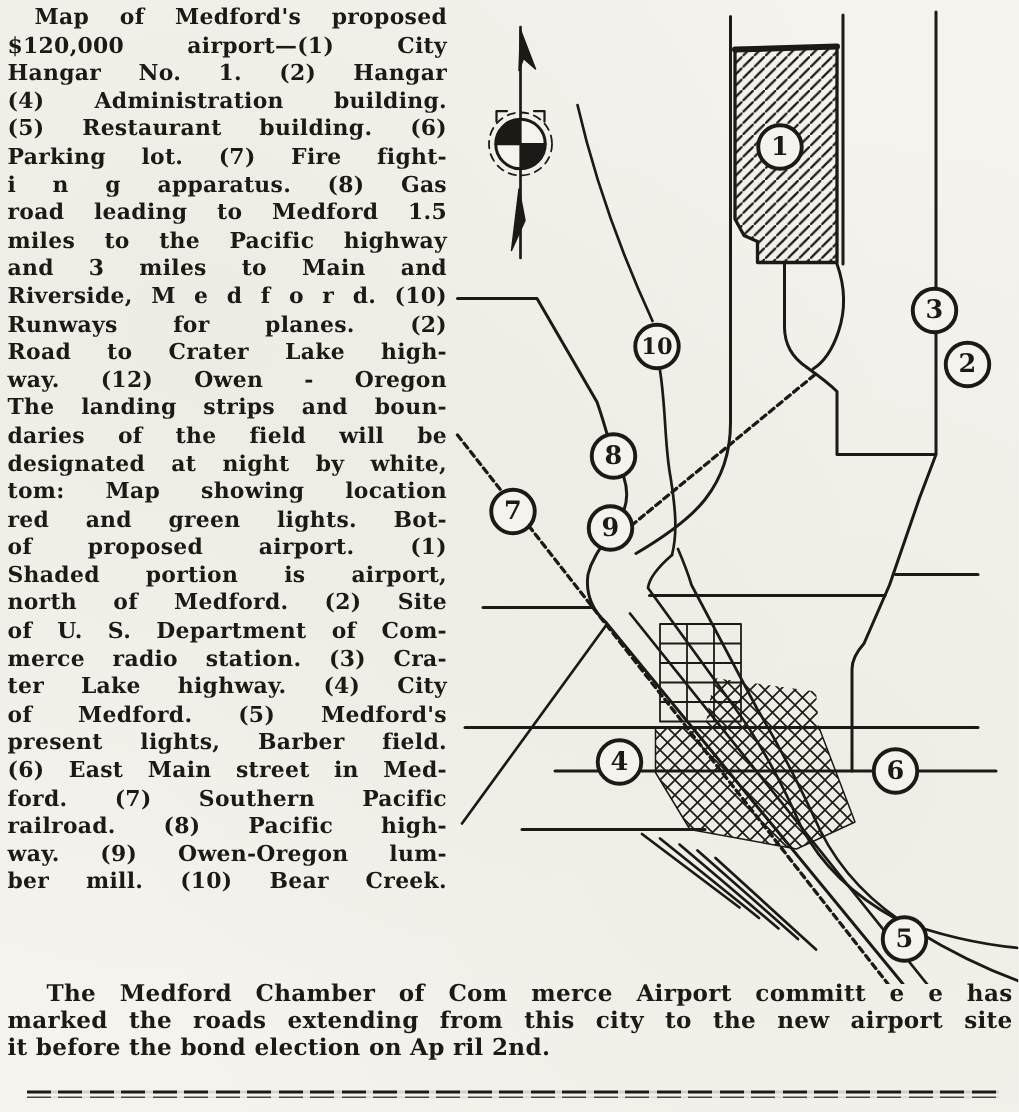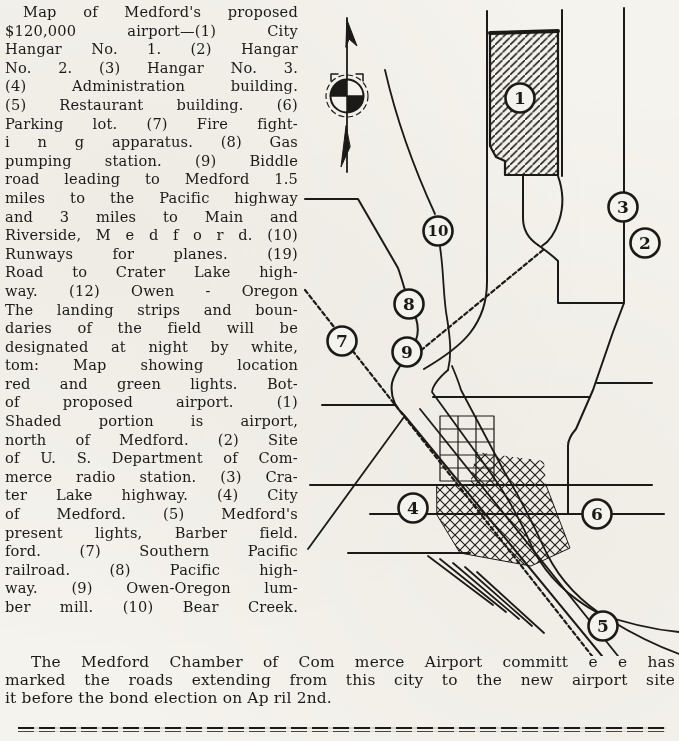--- a/index.html
+++ b/index.html
@@ -10,74 +10,73 @@
   }
   
   body::before{
     content:"";position:absolute;inset:0;pointer-events:none;
     background:
       radial-gradient(ellipse at 20% 30%, rgba(120,110,90,.06), transparent 60%),
       radial-gradient(ellipse at 80% 70%, rgba(120,110,90,.05), transparent 60%);
   }
   #article{position:absolute;left:5px;top:3px;width:293px}
   .t-line{
-    font-weight:400;font-size:14.6px;line-height:18.6px;
+    font-weight:700;font-size:14.6px;line-height:18.6px;
     letter-spacing:.2px;white-space:nowrap;
     text-align:justify;text-align-last:justify;white-space:normal;
   }
   .t-line.indent{padding-left:18px}
   #map-wrap{position:absolute;left:300px;top:0;width:379px;height:656px}
   #caption{position:absolute;left:5px;top:654px;width:670px}
   .c-line{
-    font-weight:400;font-size:15.4px;line-height:17.9px;
+    font-weight:700;font-size:15.4px;line-height:17.9px;
     text-align:justify;text-align-last:justify;letter-spacing:.2px;
   }
   .c-line.indent{padding-left:26px}
   .c-line.last{text-align-last:left}
   #bottom-rule{position:absolute;left:18px;top:727px;width:648px;height:8px}
   #bottom-rule .r1,#bottom-rule .r2{
     height:2px;margin-bottom:2px;
     background:repeating-linear-gradient(90deg,#1c1a17 0 16px,rgba(28,26,23,.15) 16px 21px);
   }
   #bottom-rule .r2{height:1px;opacity:.8}
   svg text{font-family:"DejaVu Serif",serif;font-weight:700}
 </style>
 </head>
 <body>
 
 <div id="article">
     <div class="t-line indent">Map of Medford's proposed</div>
     <div class="t-line">$120,000 airport—(1) City</div>
     <div class="t-line">Hangar No. 1. (2) Hangar</div>
-    <div class="t-line">No. 2. (3) Hangar No. 3.</div>
     <div class="t-line">(4) Administration building.</div>
     <div class="t-line">(5) Restaurant building. (6)</div>
     <div class="t-line">Parking lot. (7) Fire fight-</div>
     <div class="t-line">i n g apparatus. (8) Gas</div>
-    <div class="t-line">pumping station. (9) Biddle</div>
     <div class="t-line">road leading to Medford 1.5</div>
     <div class="t-line">miles to the Pacific highway</div>
     <div class="t-line">and 3 miles to Main and</div>
     <div class="t-line">Riverside, M e d f o r d. (10)</div>
-    <div class="t-line">Runways for planes. (19)</div>
+    <div class="t-line">Runways for planes. (2)</div>
     <div class="t-line">Road to Crater Lake high-</div>
     <div class="t-line">way. (12) Owen - Oregon</div>
     <div class="t-line">The landing strips and boun-</div>
     <div class="t-line">daries of the field will be</div>
     <div class="t-line">designated at night by white,</div>
     <div class="t-line">tom: Map showing location</div>
     <div class="t-line">red and green lights. Bot-</div>
     <div class="t-line">of proposed airport. (1)</div>
     <div class="t-line">Shaded portion is airport,</div>
     <div class="t-line">north of Medford. (2) Site</div>
     <div class="t-line">of U. S. Department of Com-</div>
     <div class="t-line">merce radio station. (3) Cra-</div>
     <div class="t-line">ter Lake highway. (4) City</div>
     <div class="t-line">of Medford. (5) Medford's</div>
     <div class="t-line">present lights, Barber field.</div>
+    <div class="t-line">(6) East Main street in Med-</div>
     <div class="t-line">ford. (7) Southern Pacific</div>
     <div class="t-line">railroad. (8) Pacific high-</div>
     <div class="t-line">way. (9) Owen-Oregon lum-</div>
     <div class="t-line">ber mill. (10) Bear Creek.</div>
   </div>
 
 <div id="map-wrap">
 <svg width="379" height="656" viewBox="0 0 379 656">
   <defs>
     <pattern id="hatch" width="7.5" height="7.5" patternUnits="userSpaceOnUse">

